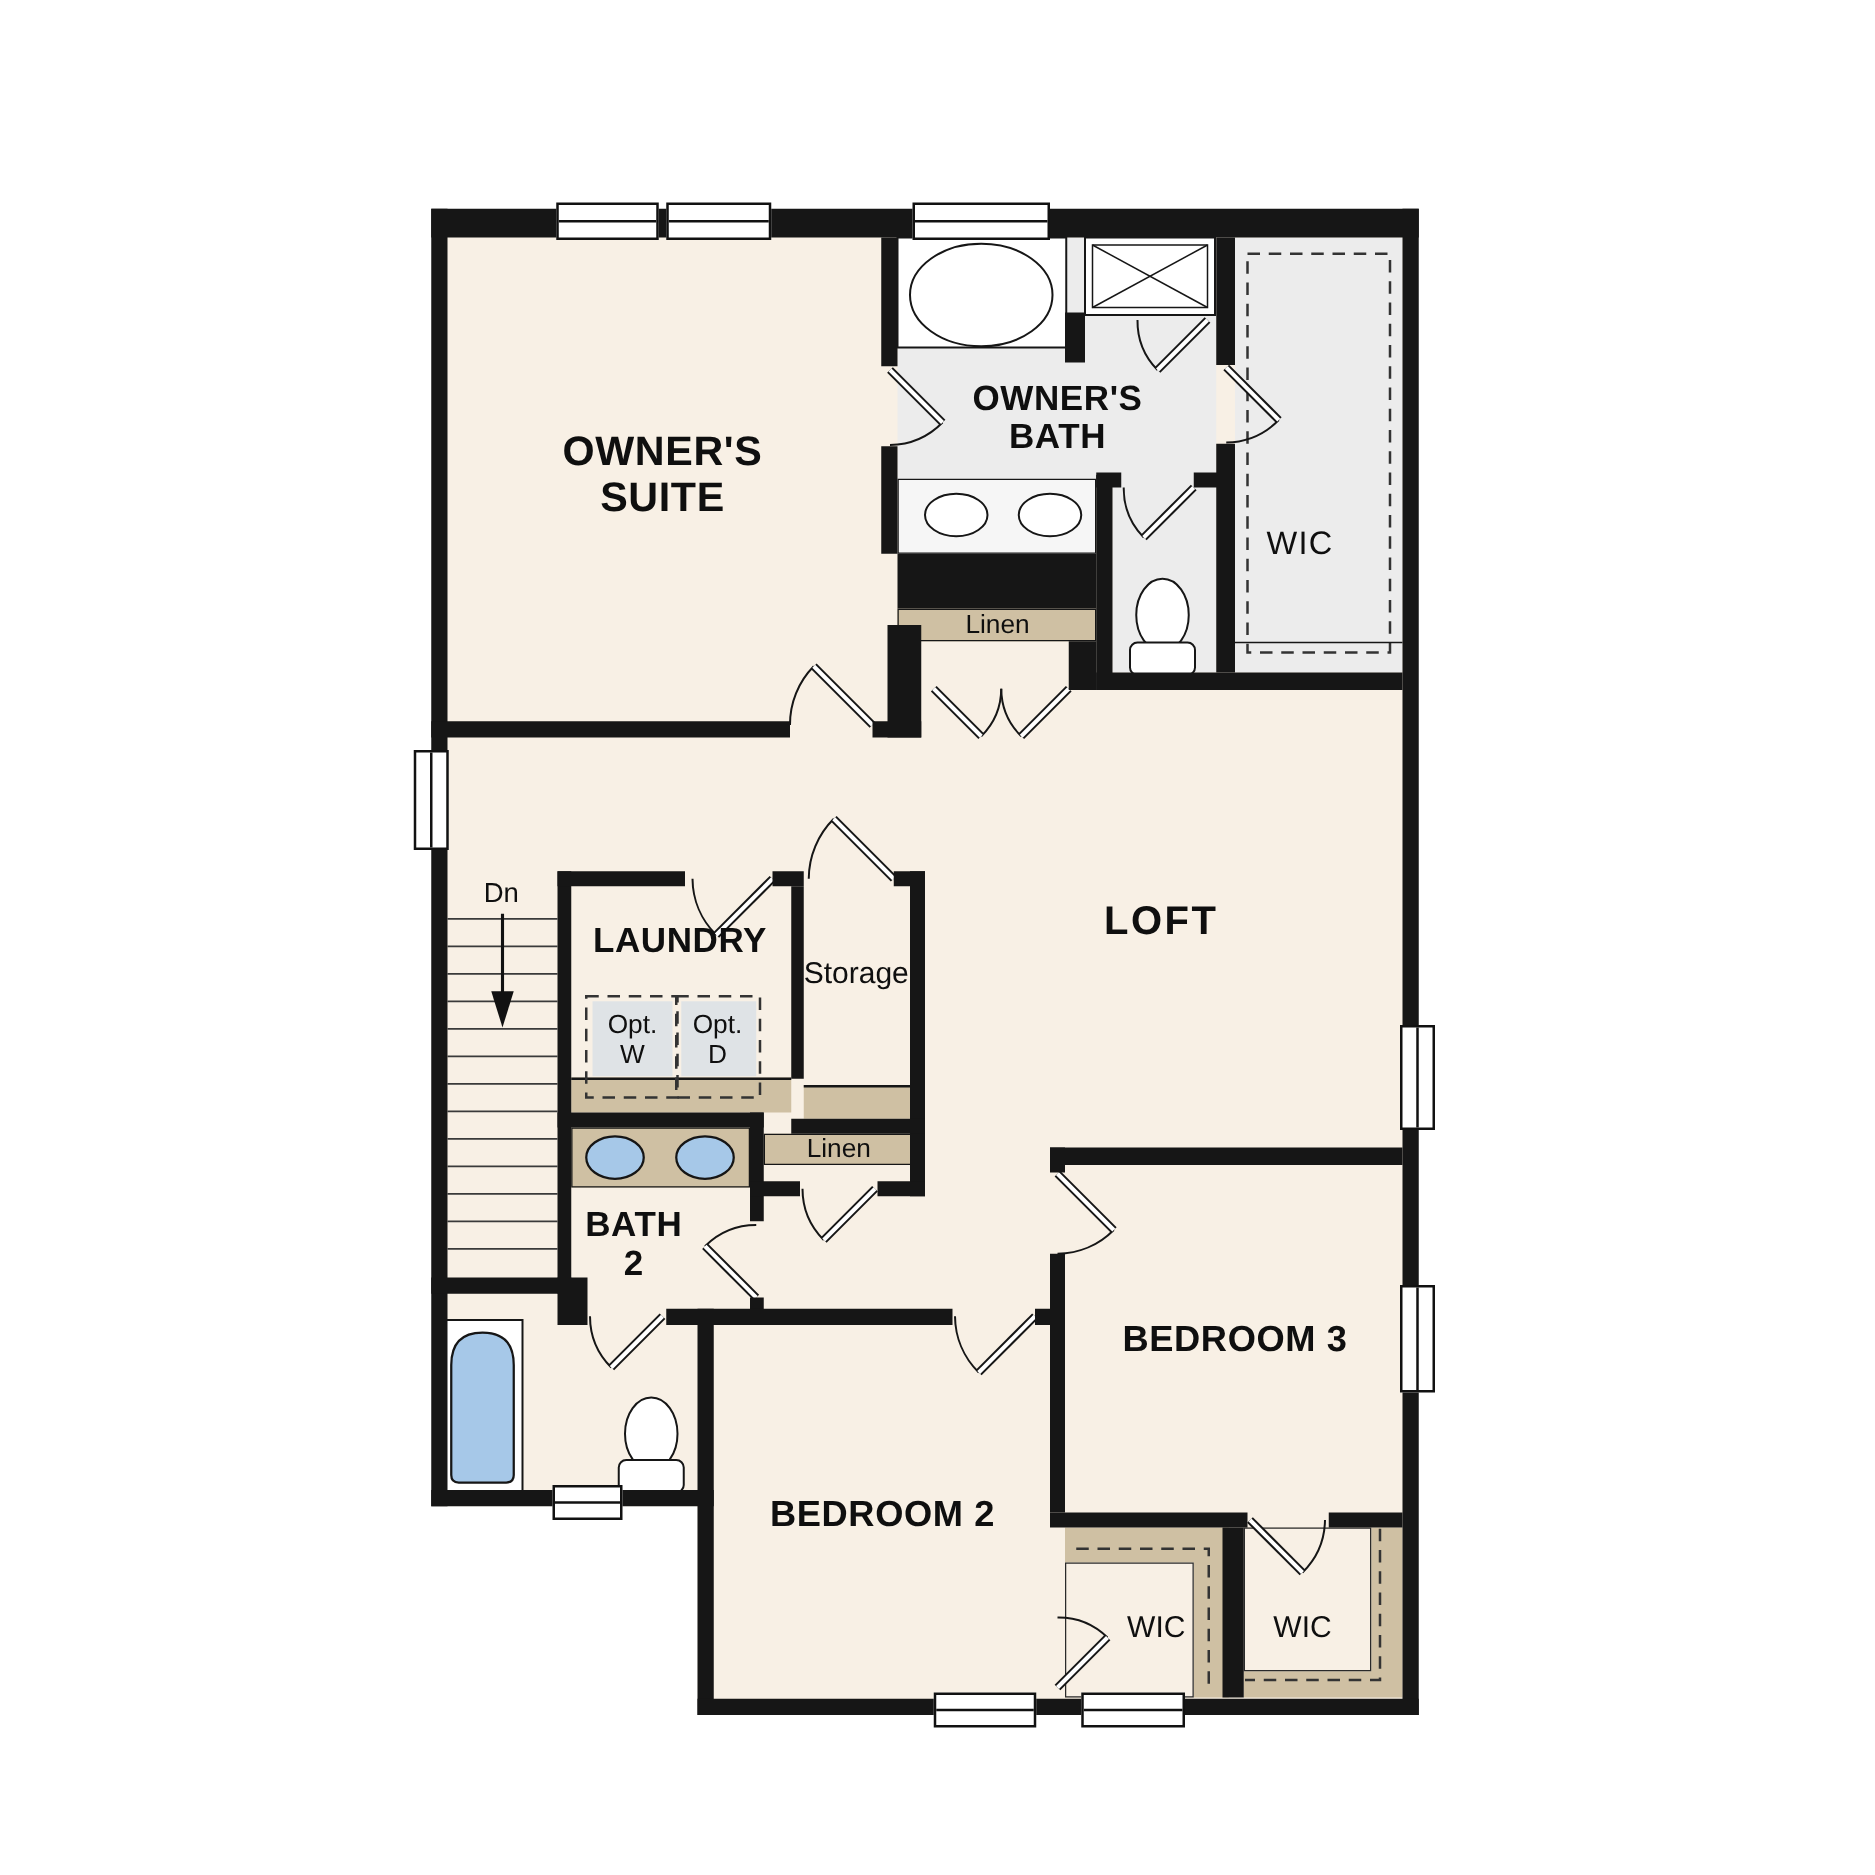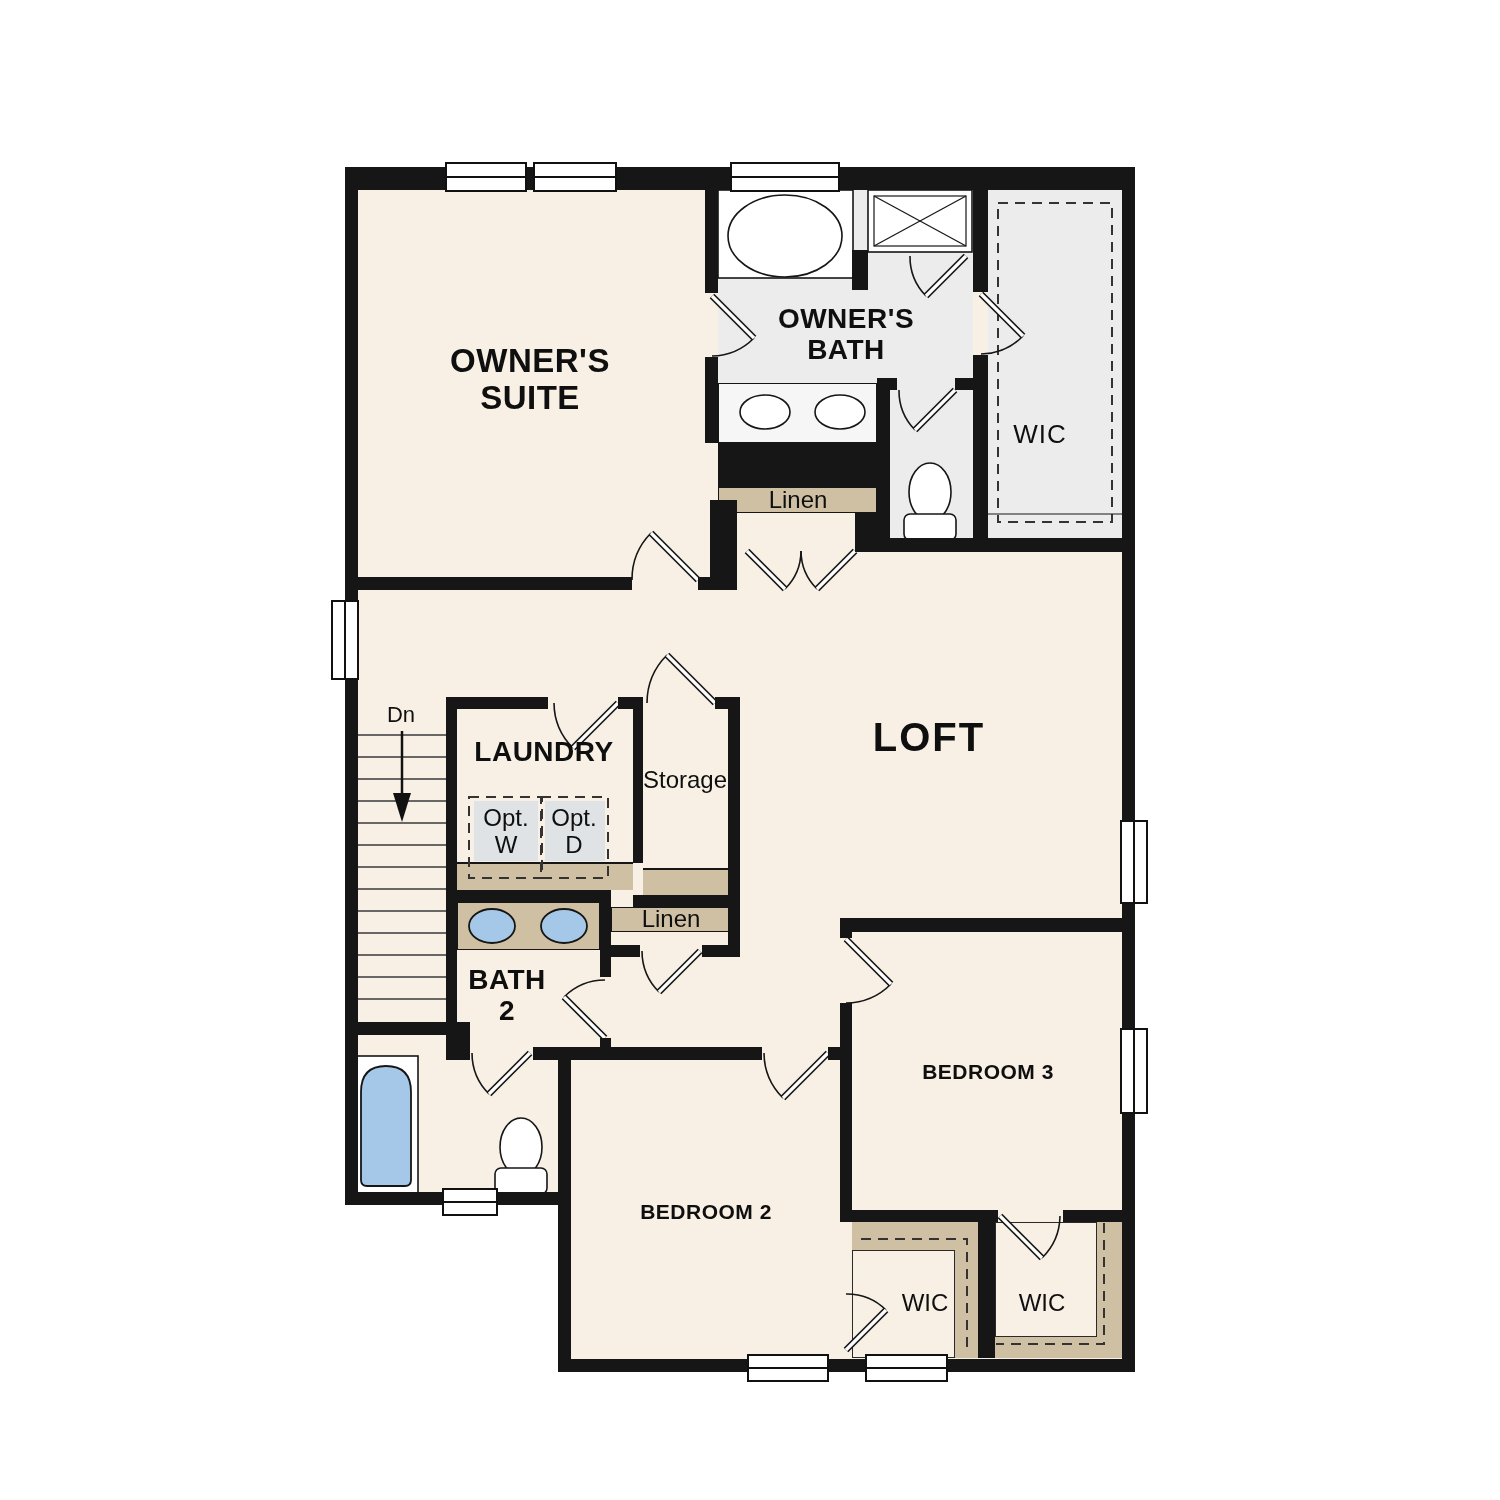--- a/index.html
+++ b/index.html
@@ -21,28 +21,28 @@
   .counter{background:var(--tan);border-top:2px solid #161616;}
   .vanity-white{background:#f6f6f6;border:1.6px solid #161616;}
   .chase{background:var(--wall);}
   .wicfloor{background:var(--cream);border:1.2px solid #2a2a2a;}
   .cutout{background:#fff;}
   .winH{background:linear-gradient(#111,#111) center / 100% 2px no-repeat,#fff;border:2px solid #111;}
   .winV{background:linear-gradient(#111,#111) center / 2px 100% no-repeat,#fff;border:2px solid #111;}
   .lbl{transform:translate(-50%,-50%);color:#0f0f0f;text-align:center;
        white-space:pre-line;line-height:1.12;}
   .b{font-weight:bold;}
-  .s36{font-size:40px;letter-spacing:2px;}
+  .s36{font-size:32px;letter-spacing:2px;}
   .s33{font-size:33px;letter-spacing:.5px;}
-  .s31{font-size:21px;letter-spacing:.5px;}
+  .s31{font-size:29px;letter-spacing:.5px;}
   .s28{font-size:28px;letter-spacing:.5px;}
   .s26{font-size:26px;letter-spacing:1px;}
   .s24{font-size:24px;}
   .s22{font-size:22px;}
-  .s21{font-size:24px;text-align:center;}
+  .s21{font-size:21px;text-align:center;}
   svg.ov{position:absolute;left:0;top:0;pointer-events:none;}
   .arc{fill:none;stroke:#161616;stroke-width:1.6;}
   .leafb{stroke:#161616;stroke-width:6.5;}
   .leafw{stroke:#ffffff;stroke-width:3.2;}
   .fix{fill:#ffffff;stroke:#161616;stroke-width:1.6;}
   .thin{fill:none;stroke:#161616;stroke-width:1.2;}
   .tread{stroke:#3a3a3a;stroke-width:1.4;}
   .dash{fill:none;stroke:#333;stroke-width:2;stroke-dasharray:10 7;}
   .appl{fill:var(--appl);}
 </style>

